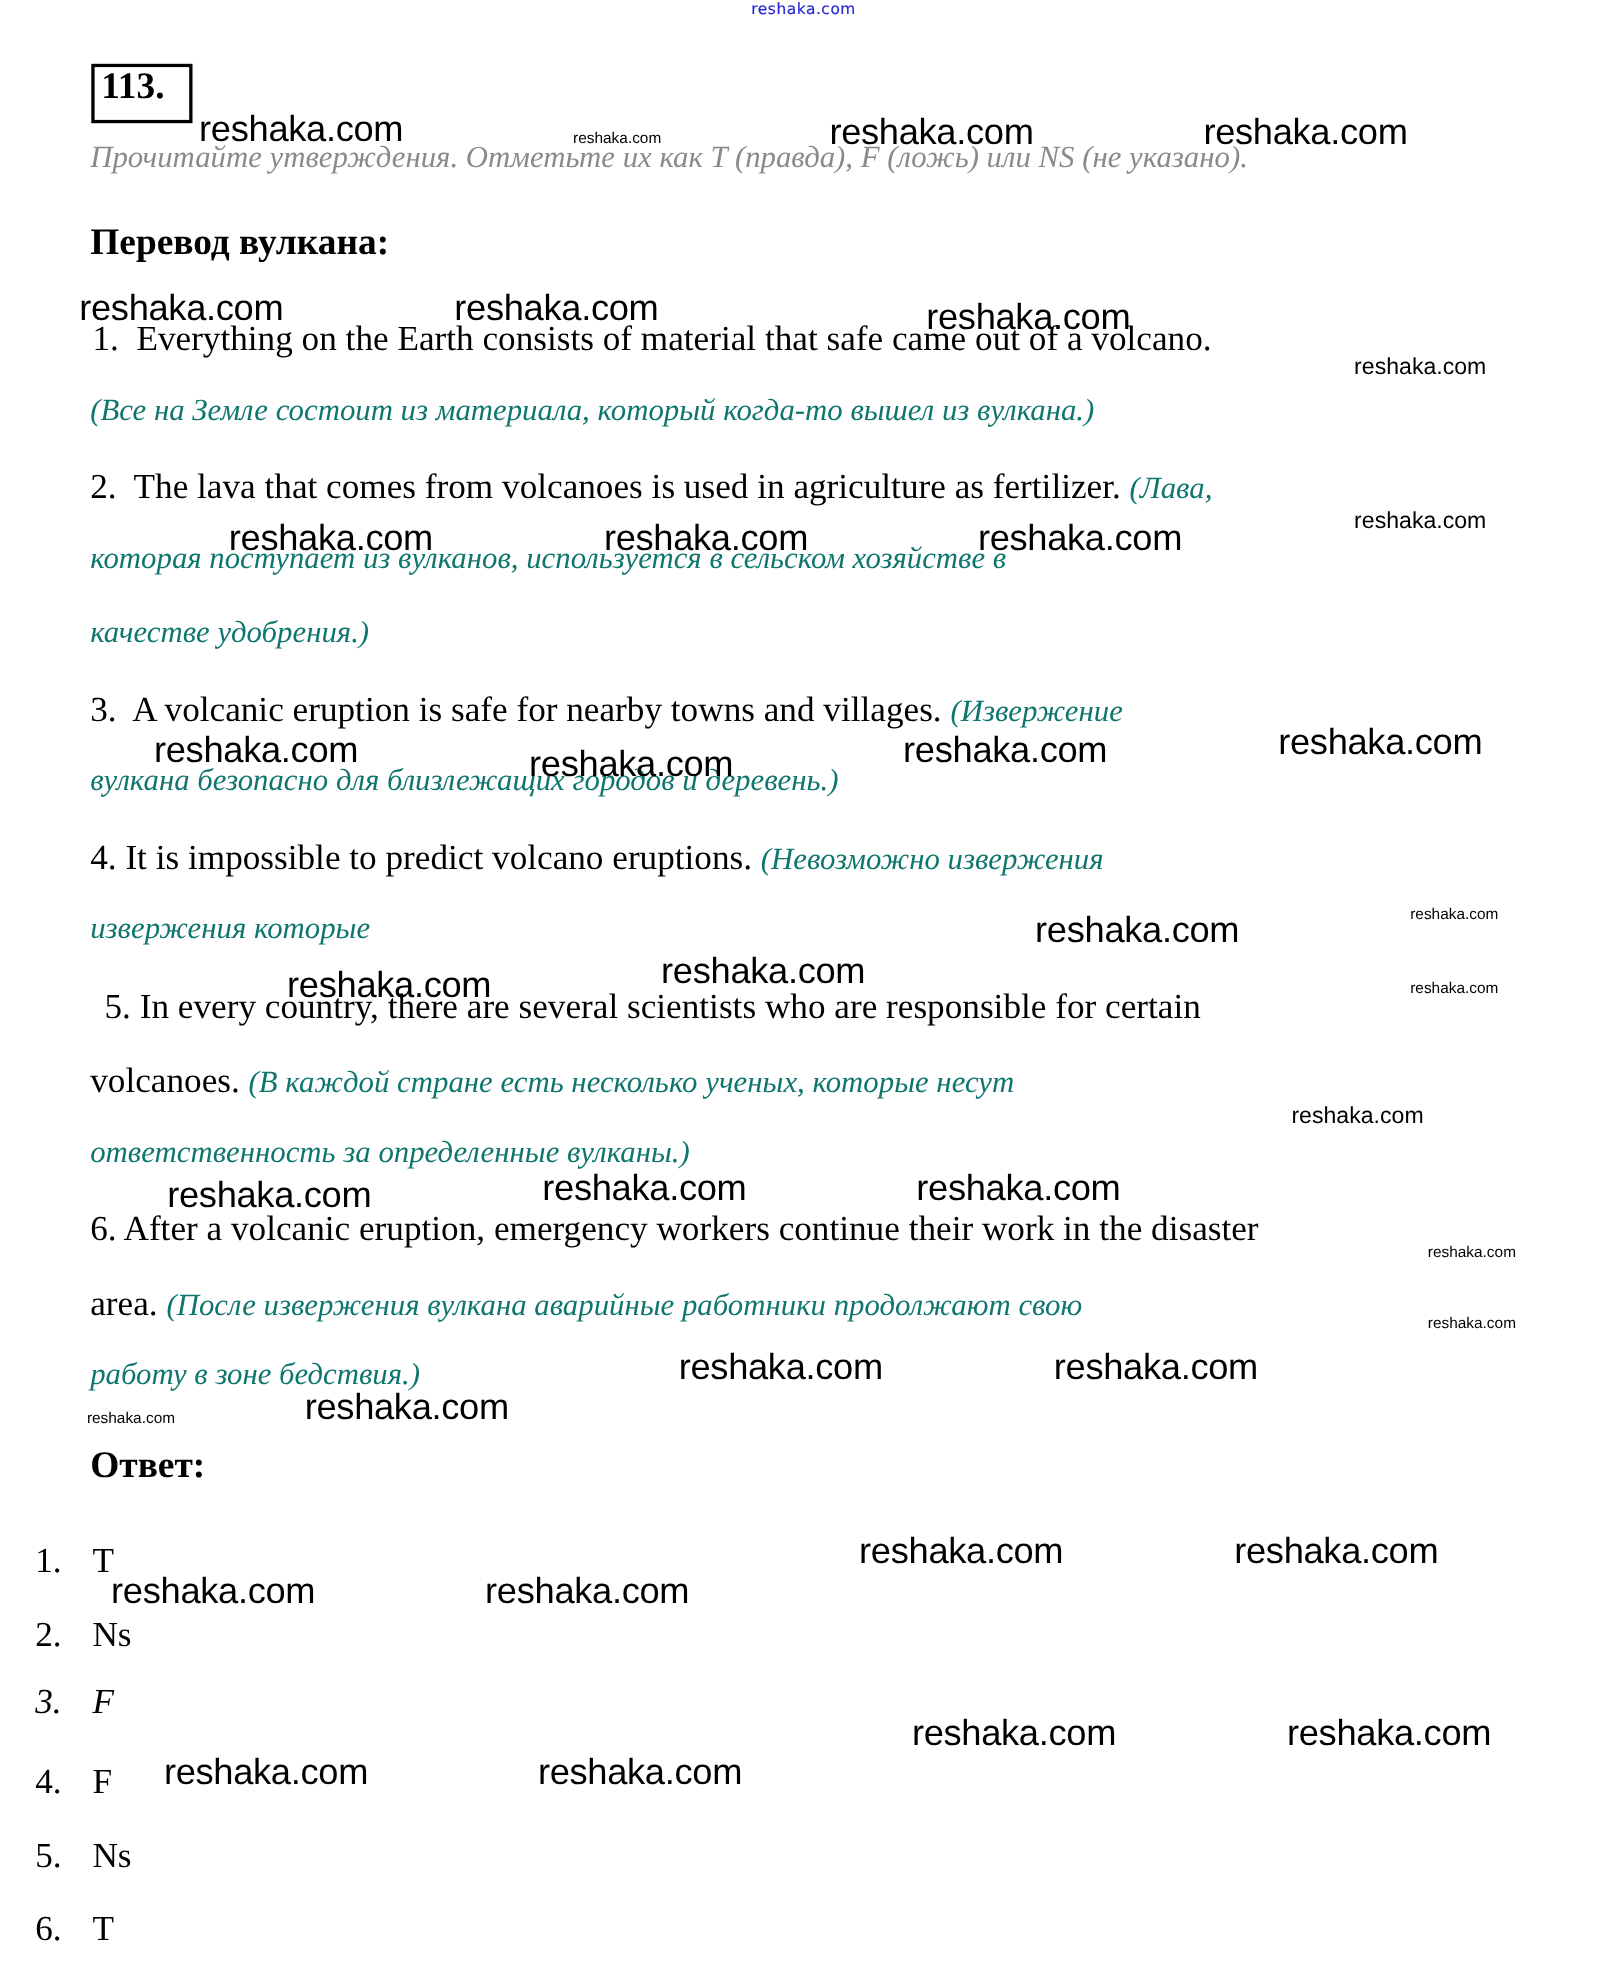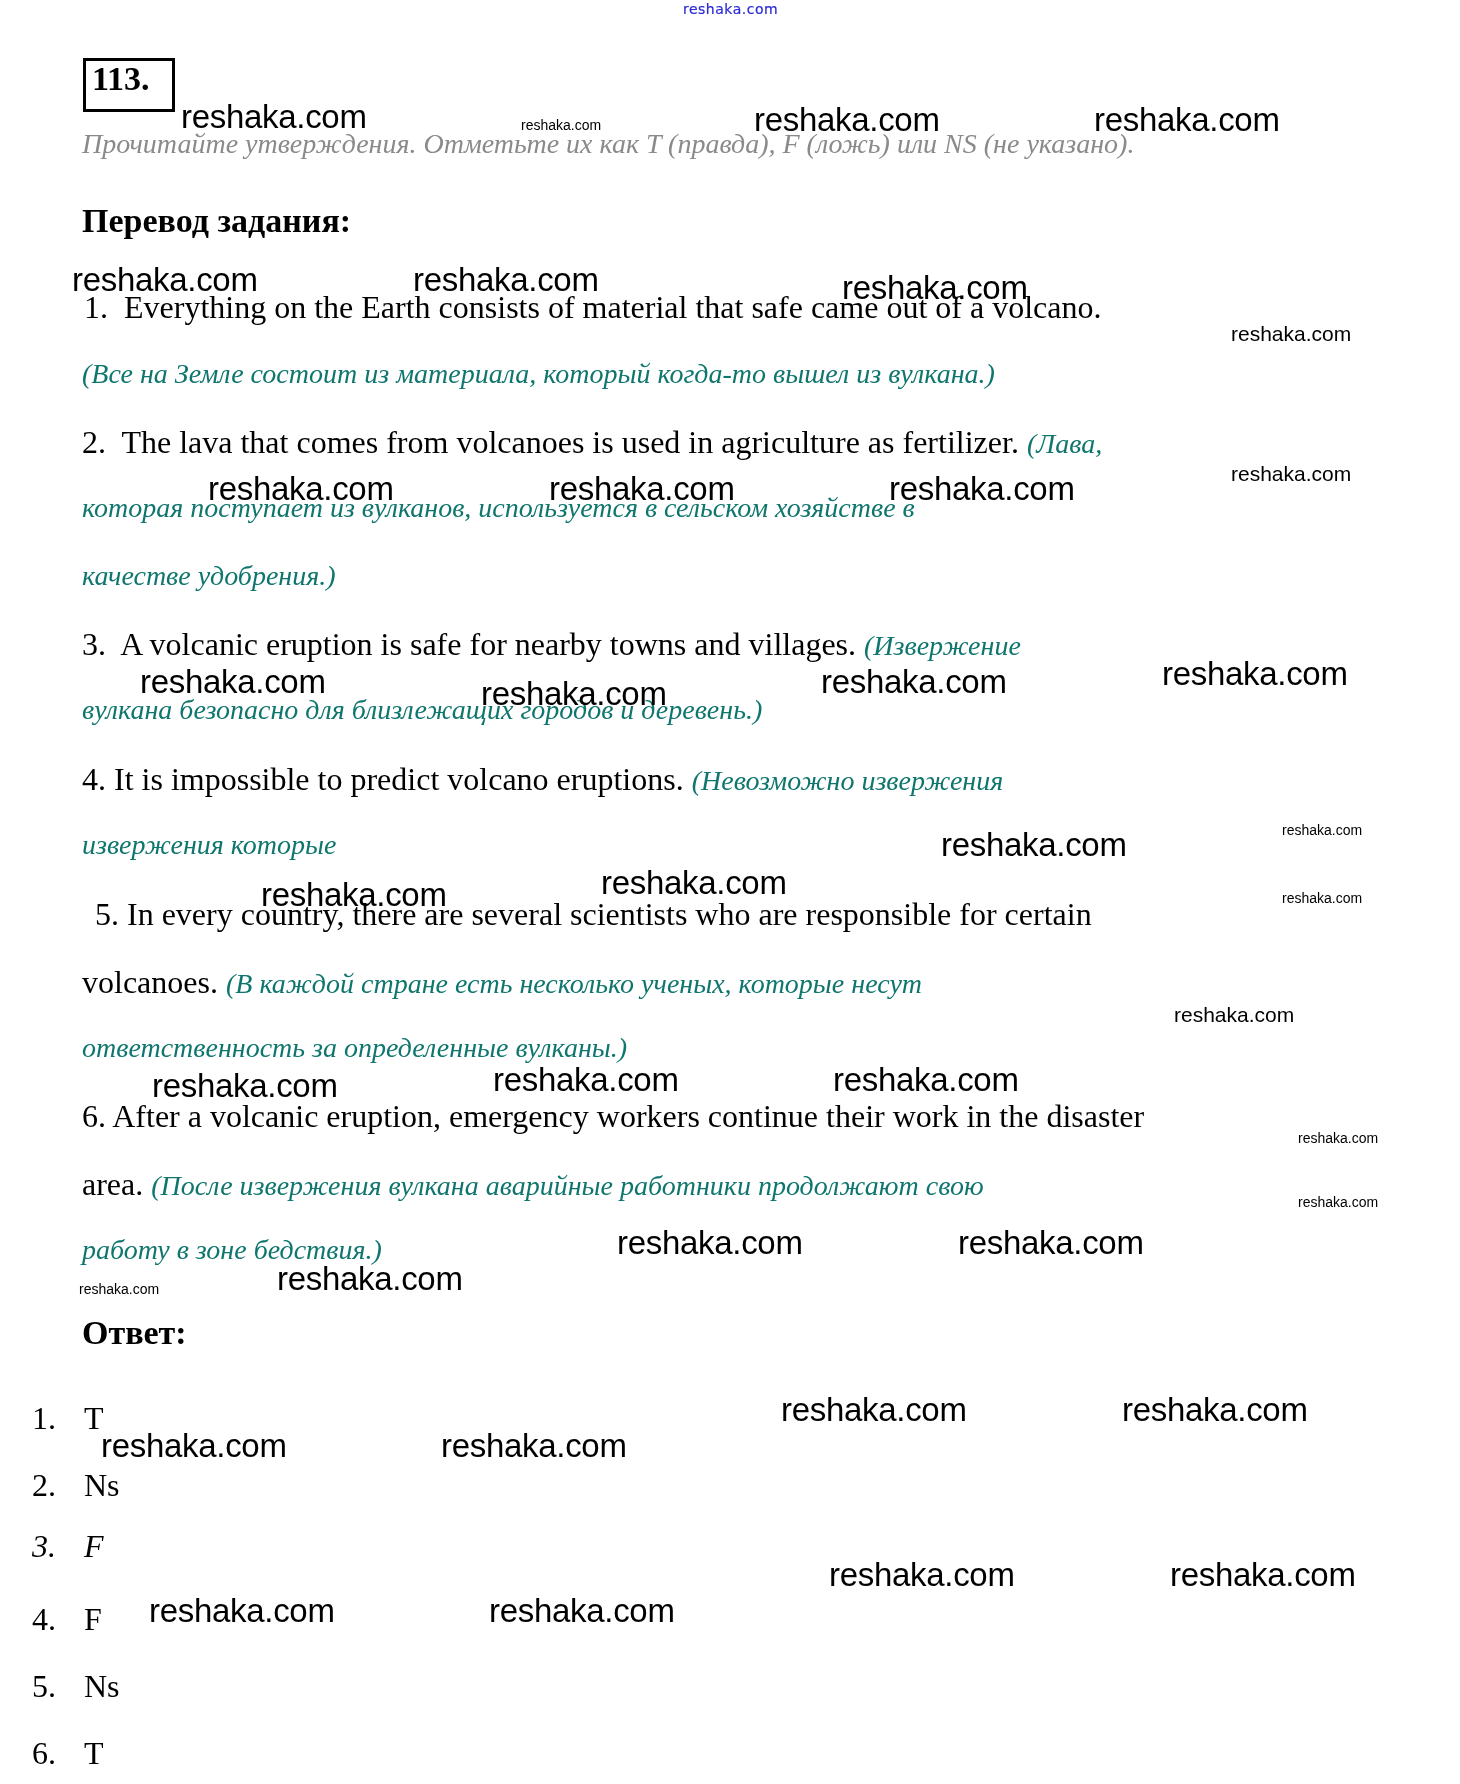--- a/index.html
+++ b/index.html
@@ -19,21 +19,21 @@
 </style>
 </head>
 <body>
 
 <div class="abs top-wm">reshaka.com</div>
 
 <div class="abs num-box">113.</div>
 
 <div class="abs instr">Прочитайте утверждения. Отметьте их как T (правда), F (ложь) или NS (не указано).</div>
 
-<div class="abs h" style="top:202px;">Перевод задания:</div>
+<div class="abs h" style="top:202px;">Перевод вулкана:</div>
 
 <div class="abs en" style="left:84px; top:289px;">
   <span>1.</span>&nbsp;
   <span>Everything on the Earth consists of material that safe came out of a volcano.</span>
 </div>
 <div class="abs ru" style="left:82px; top:358px;">(Все на Земле состоит из материала, который когда-то вышел из вулкана.)</div>
 
 <div class="abs en" style="left:82px; top:424px;">
   <span>2.</span>&nbsp;
   <span>The lava that comes from volcanoes is used in agriculture as fertilizer.</span>

